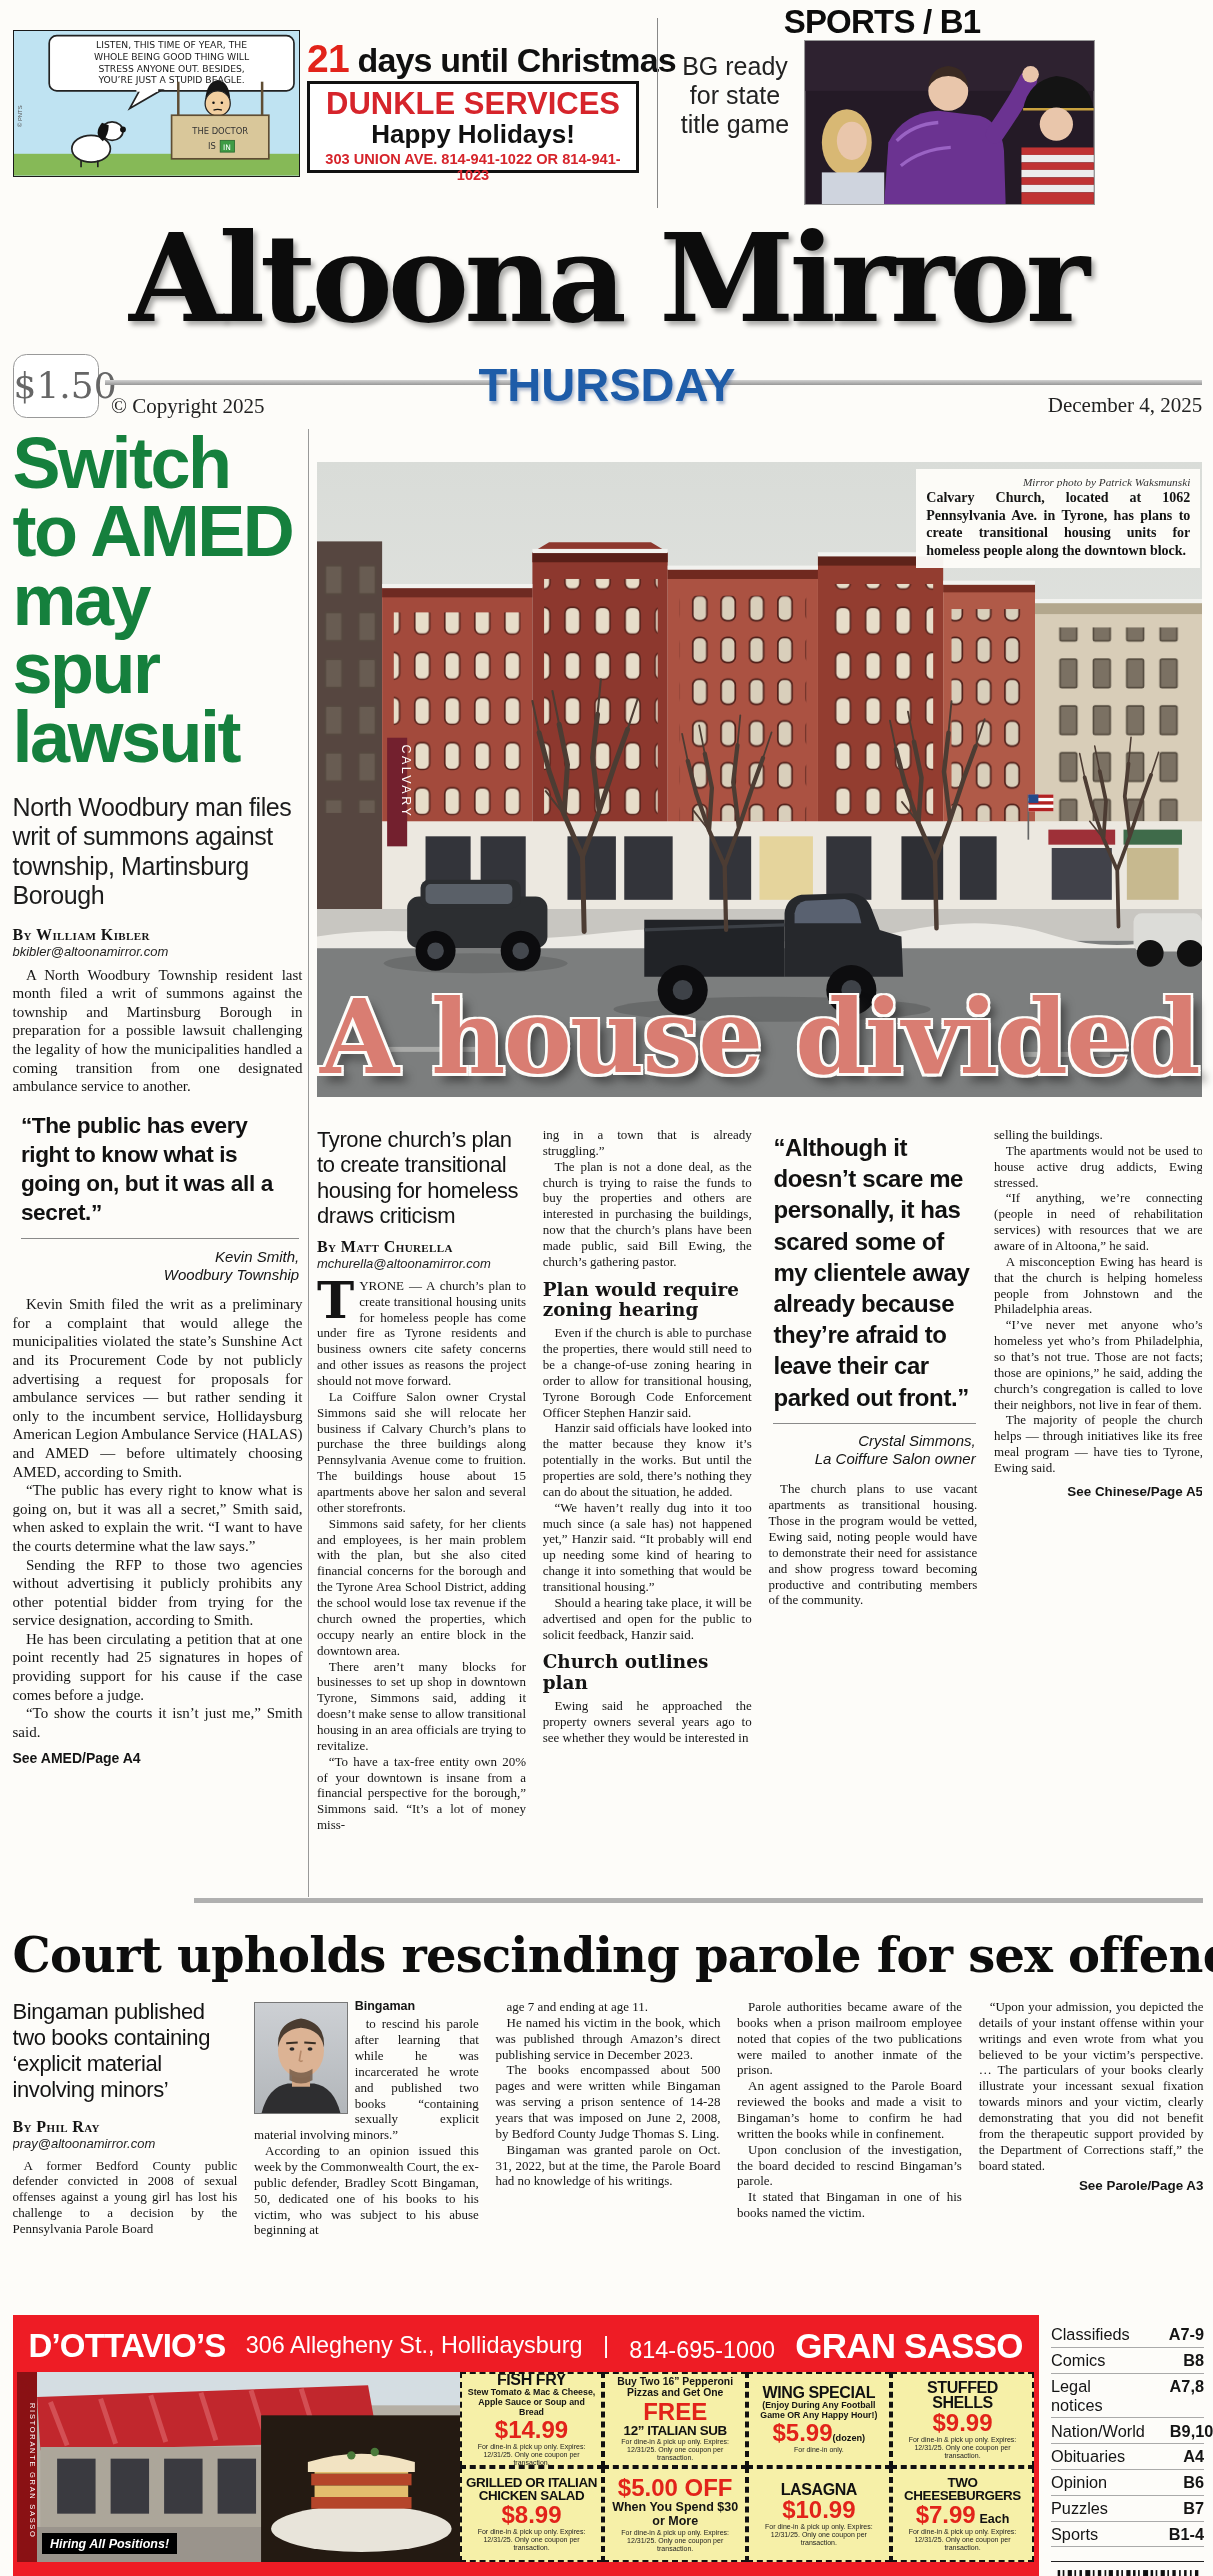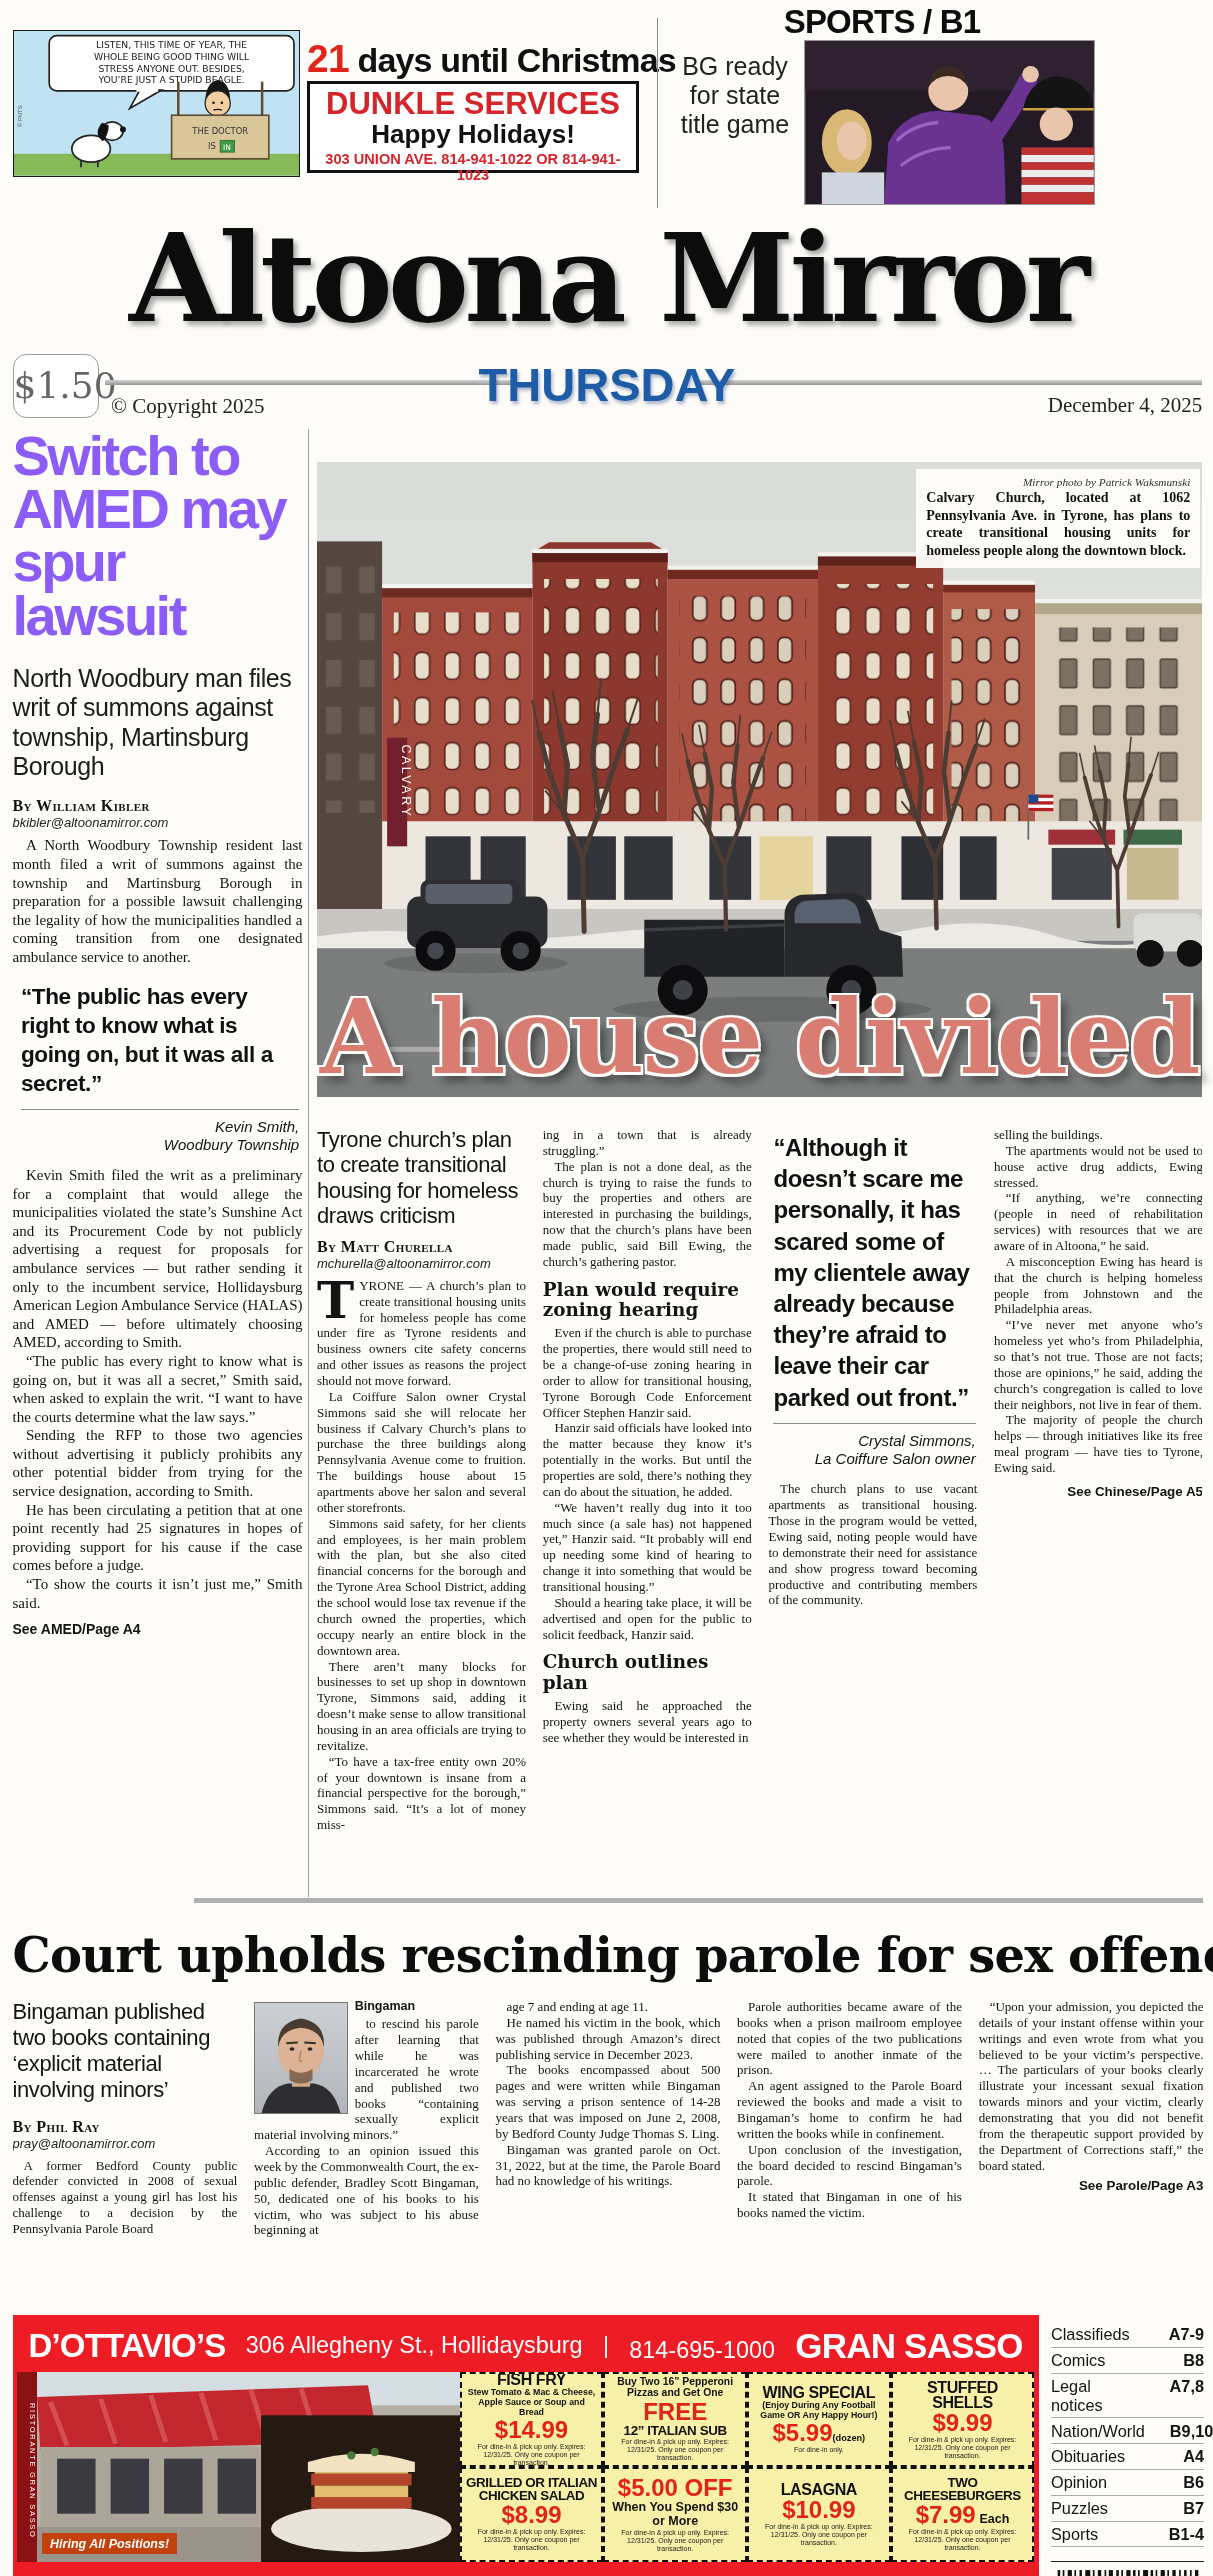--- a/index.html
+++ b/index.html
@@ -43,22 +43,22 @@
   .rule.left { left:105px; width:411px; }
   .rule.right { left:698px; width:504px; }
   .day-label { position:absolute; left:0; top:357px; width:100%; text-align:center; color:#1e5ca8;
                font-family:"Liberation Sans",sans-serif; font-weight:bold; font-size:47px;
                text-shadow:1.7px 2.5px 3.3px rgba(30,60,120,.35); }
   .copyright-line { position:absolute; left:111px; top:394px; font-size:21px; color:#222; }
   .date-label { position:absolute; right:11.7px; top:393px; font-size:21px; color:#222; }
 
   
   .amed { position:absolute; left:12.5px; top:429px; width:290px; }
-  .amed-headline { font-family:"Liberation Sans",sans-serif; font-weight:bold; font-size:56px;
-                   line-height:.95; letter-spacing:-2.5px; color:#8b5cf6; }
+  .amed-headline { font-family:"Liberation Sans",sans-serif; font-weight:bold; font-size:72px;
+                   line-height:.95; letter-spacing:-2.5px; color:#15803d; }
   .amed-subhead { margin-top:22px; font-family:"Liberation Sans",sans-serif; font-size:25px;
                   line-height:1.18; letter-spacing:-0.4px; color:#1c1c1c; }
   .byline { margin-top:15px; font-weight:bold; font-size:16px; font-variant:small-caps; letter-spacing:0.4px; }
   .byline-email { font-family:"Liberation Sans",sans-serif; font-style:italic; font-size:13px;
                   color:#222; margin-bottom:6.7px; }
   .bodytext p { font-size:15px; line-height:1.24; text-align:justify; text-indent:13.4px; }
   .pullquote { margin:16.7px 3.3px 11.7px 8.4px; }
   .pq-text { font-family:"Liberation Sans",sans-serif; font-weight:bold; font-size:22.6px;
              line-height:1.28; letter-spacing:-0.4px; color:#111; }
   .pq-rule { border-bottom:1.7px solid #8a8a8a; margin:10px 0 8.4px; }
@@ -120,21 +120,21 @@
   .ad-header { height:53px; display:flex; align-items:center; justify-content:space-between;
                color:#fff; padding:0 11.7px; font-family:"Liberation Sans",sans-serif; }
   .ad-name { font-weight:bold; font-size:33px; letter-spacing:-0.8px; }
   .ad-addr { font-size:23.4px; }
   .ad-sep { font-size:23.4px; }
   .ad-phone { font-size:23.4px;margin-top:9px; }
   .ad-brand { font-weight:bold; font-size:35px; letter-spacing:-0.8px; }
   .ad-body { display:flex; height:190px; }
   .ad-photo { position:relative; width:443px; background:#b5afa5; overflow:hidden; }
   .ad-photo svg { display:block; width:100%; height:100%; }
-  .hiring-note { position:absolute; left:25px; bottom:8.4px; background:#c2410c; color:#fff;
+  .hiring-note { position:absolute; left:25px; bottom:8.4px; background:#000000; color:#fff;
                  font-family:"Liberation Sans",sans-serif; font-style:italic; font-weight:bold;
                  font-size:12.5px; padding:3.3px 8.4px; }
   .vertical-label { position:absolute; left:0; top:0; bottom:0; width:20px; background:#8a1114;
                     color:#fff; font-family:"Liberation Sans",sans-serif; font-size:7.5px;
                     letter-spacing:1.7px; writing-mode:vertical-rl; text-align:center; padding-top:6.7px; }
   .coupons { flex:1; display:grid; grid-template-columns:repeat(4,1fr); grid-template-rows:1fr 1fr;
              background:#f6f0a8; }
   .coupon { border:2.5px dashed #111; padding:1.7px 4.2px; text-align:center;
             font-family:"Liberation Sans",sans-serif; display:flex; flex-direction:column;
             justify-content:center; gap:0.8px; overflow:hidden; }

